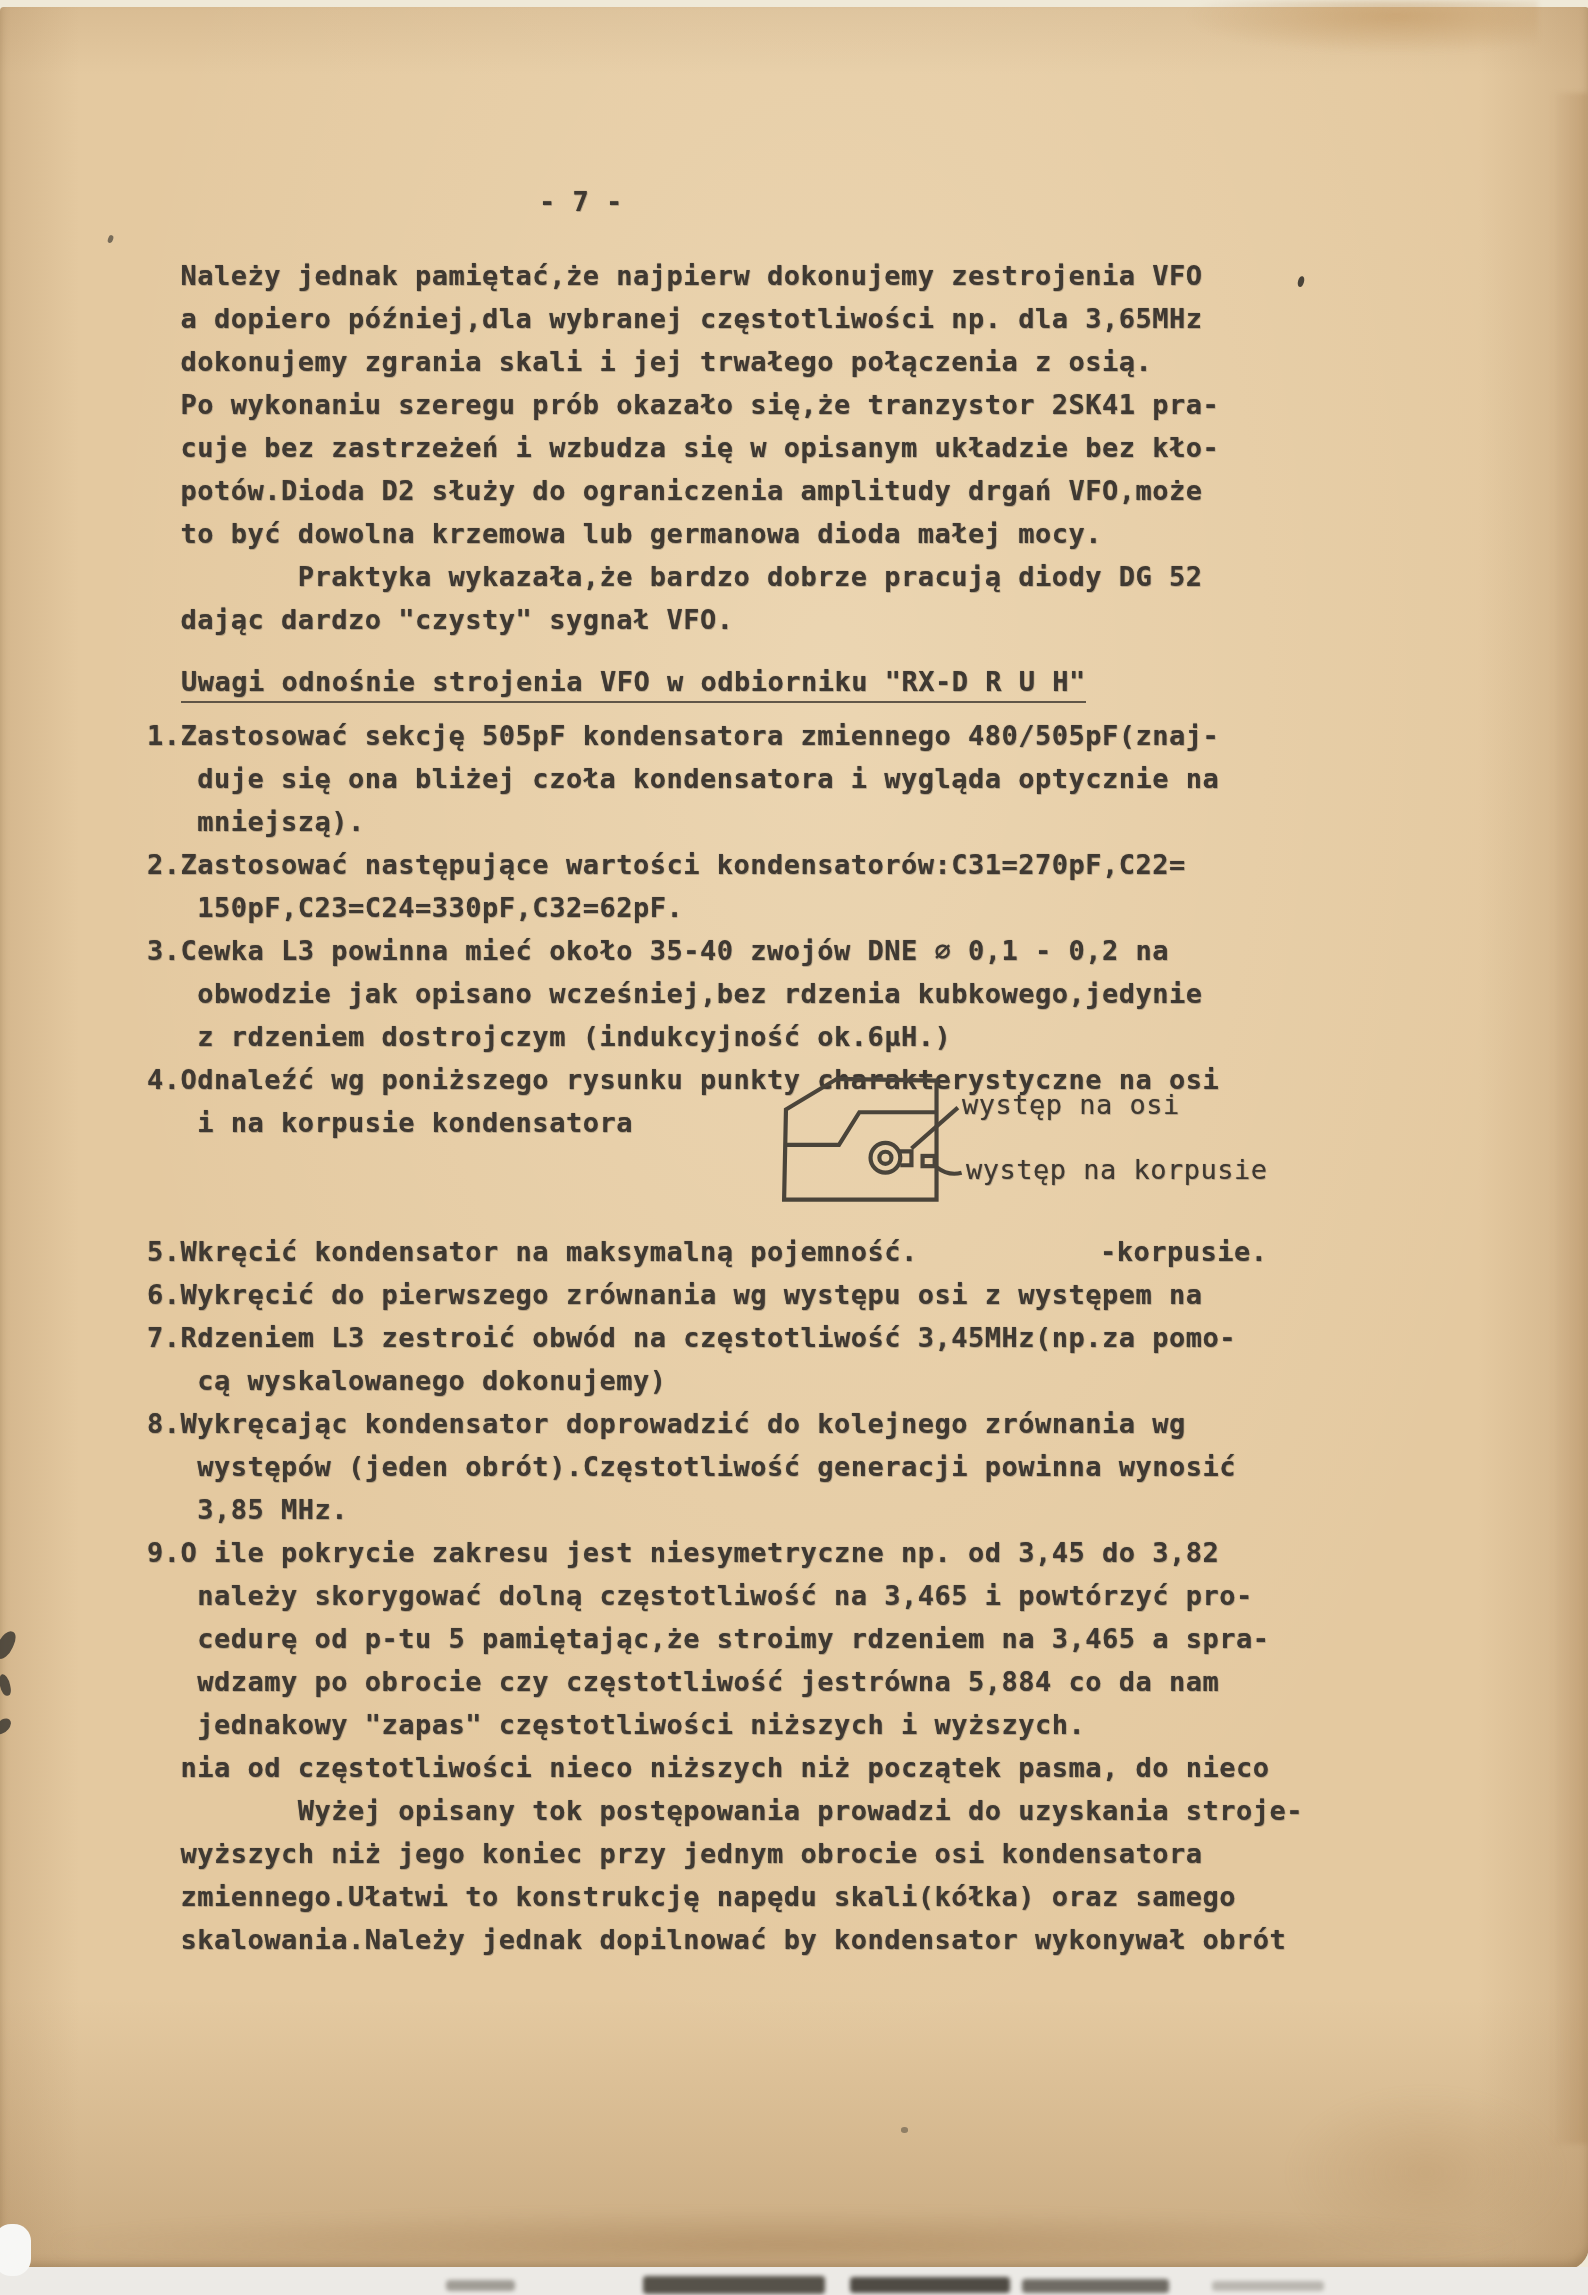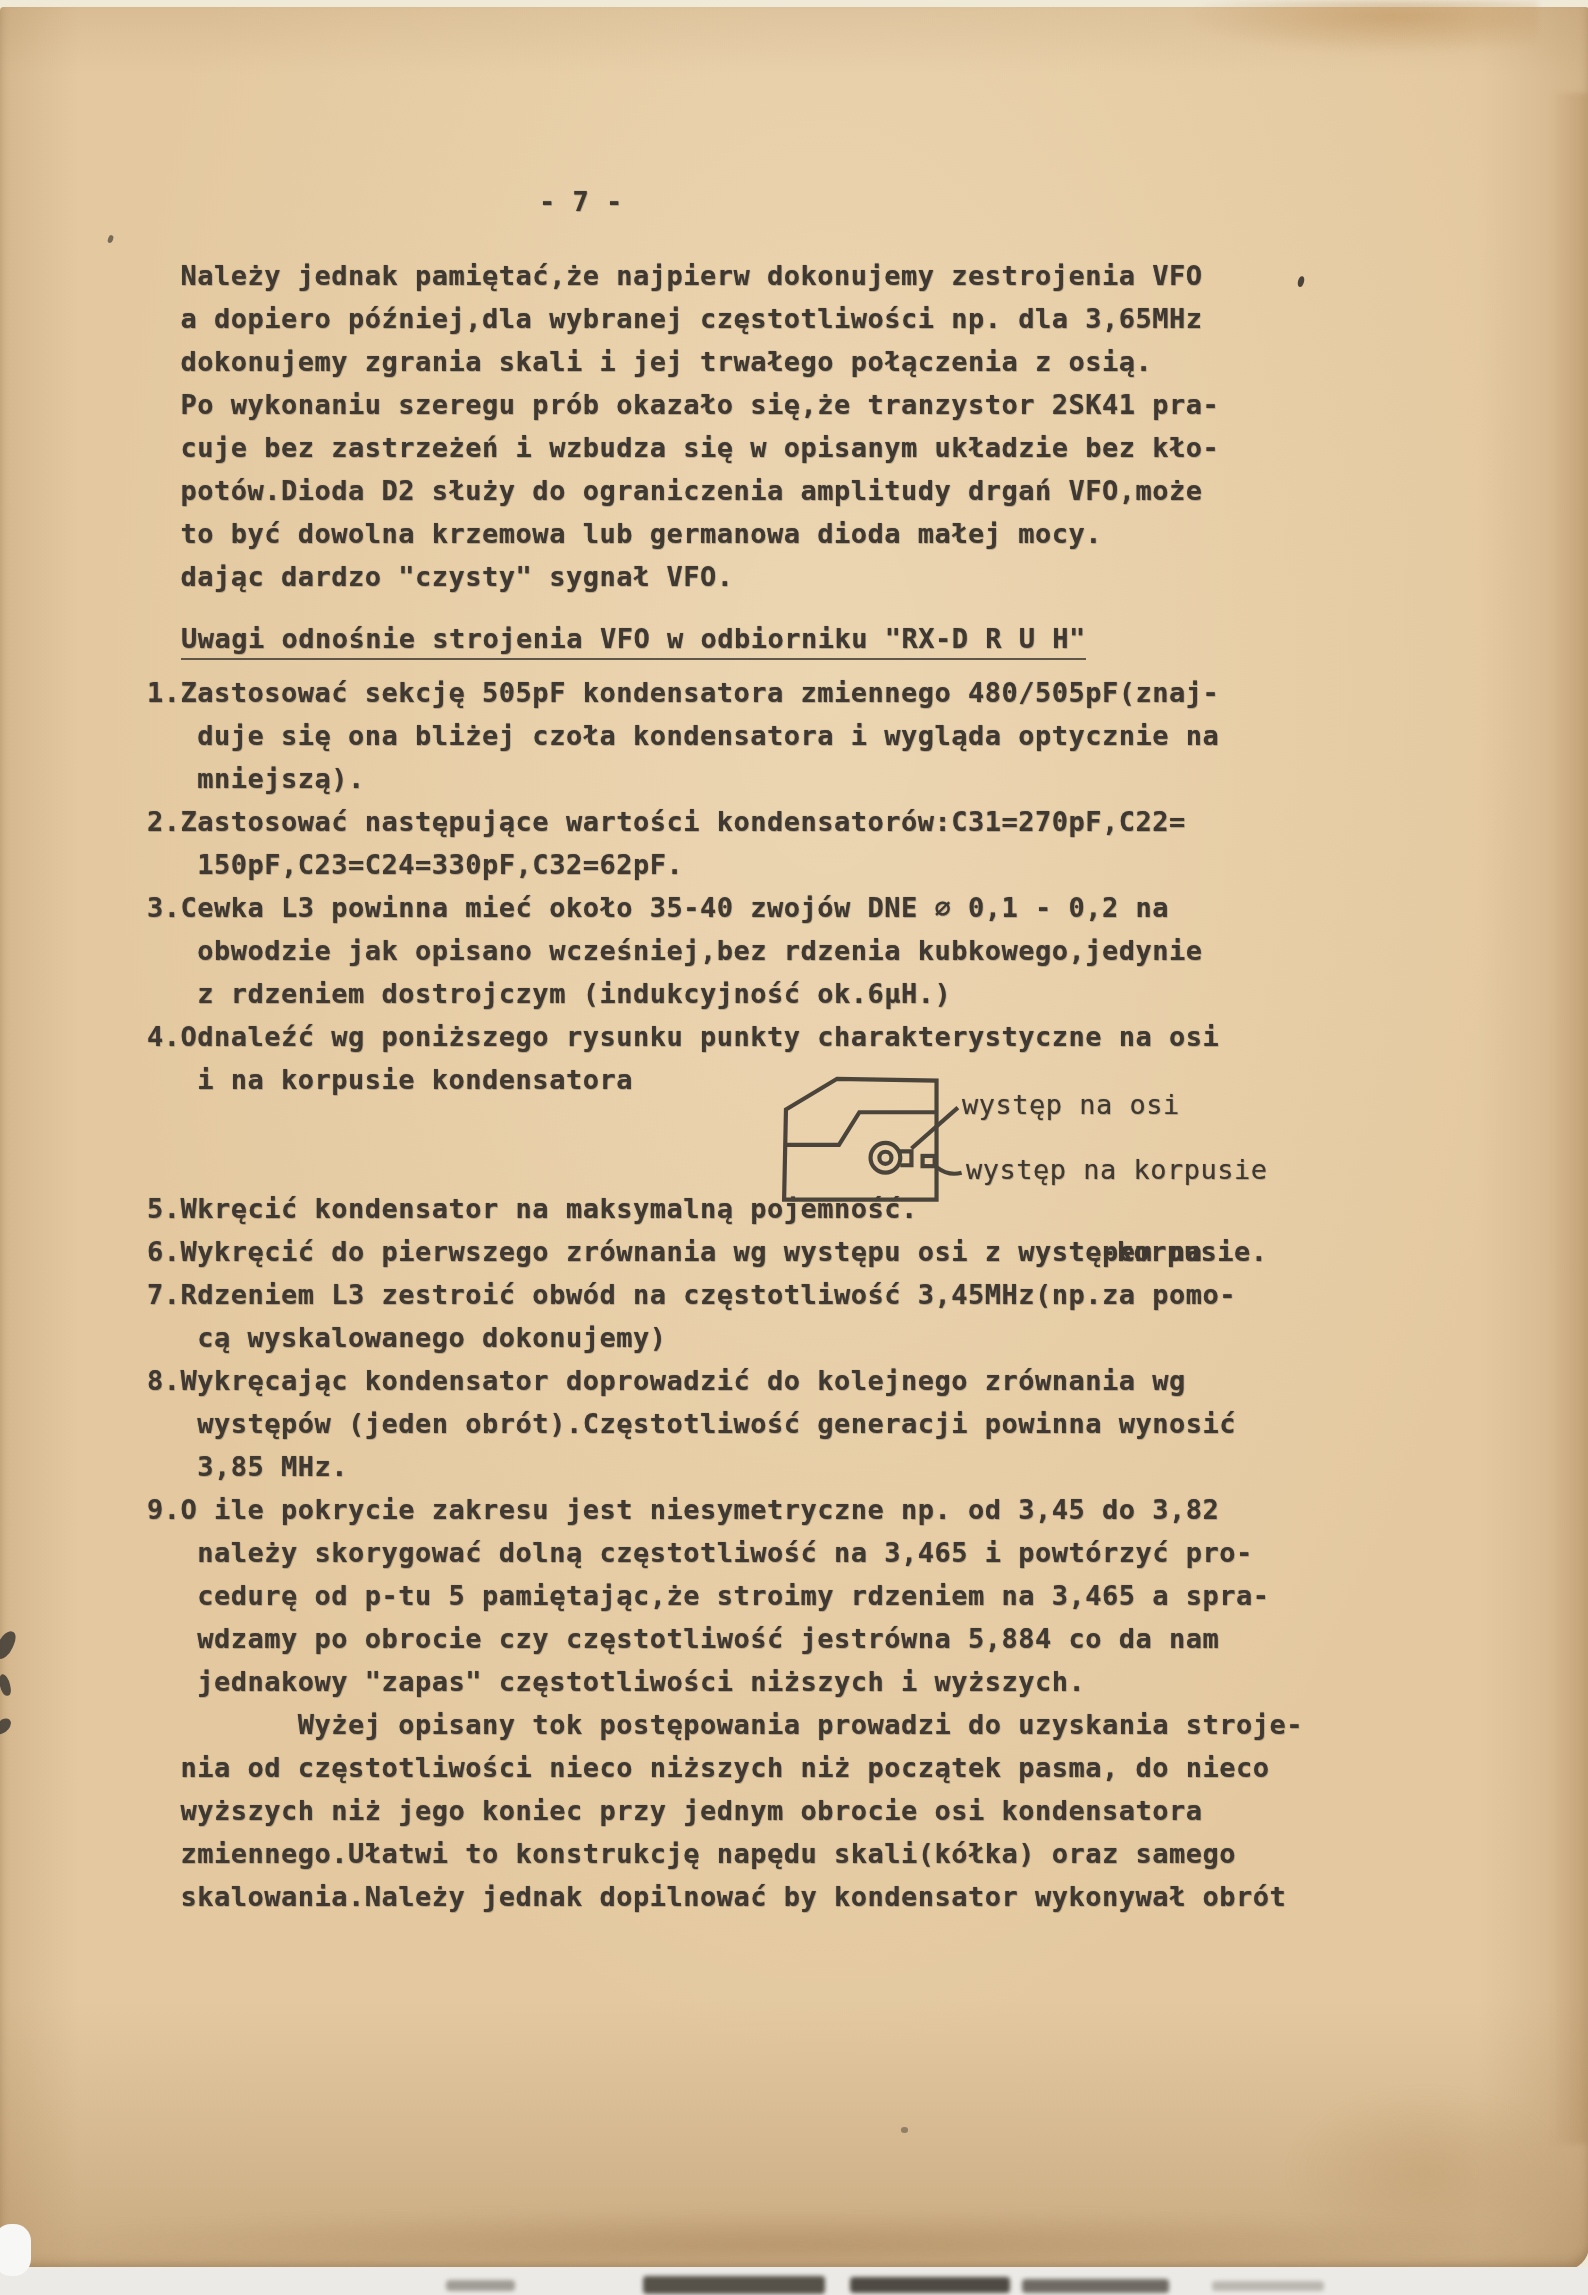--- a/index.html
+++ b/index.html
@@ -81,20 +81,21 @@
 
 <div class="doc ink">
   <div>
       <div class="tline">  Należy jednak pamiętać,że najpierw dokonujemy zestrojenia VFO</div>
       <div class="tline">  a dopiero później,dla wybranej częstotliwości np. dla 3,65MHz</div>
       <div class="tline">  dokonujemy zgrania skali i jej trwałego połączenia z osią.</div>
       <div class="tline">  Po wykonaniu szeregu prób okazało się,że tranzystor 2SK41 pra-</div>
       <div class="tline">  cuje bez zastrzeżeń i wzbudza się w opisanym układzie bez kło-</div>
       <div class="tline">  potów.Dioda D2 służy do ograniczenia amplitudy drgań VFO,może</div>
       <div class="tline">  to być dowolna krzemowa lub germanowa dioda małej mocy.</div>
+      <div class="tline">         Praktyka wykazała,że bardzo dobrze pracują diody DG 52</div>
       <div class="tline">  dając dardzo "czysty" sygnał VFO.</div>
     </div>
   <div class="heading-line"><span class="hu">Uwagi odnośnie strojenia VFO w odbiorniku "RX-D R U H"</span></div>
   <div>
       <div class="tline">1.Zastosować sekcję 505pF kondensatora zmiennego 480/505pF(znaj-</div>
       <div class="tline">   duje się ona bliżej czoła kondensatora i wygląda optycznie na</div>
       <div class="tline">   mniejszą).</div>
       <div class="tline">2.Zastosować następujące wartości kondensatorów:C31=270pF,C22=</div>
       <div class="tline">   150pF,C23=C24=330pF,C32=62pF.</div>
       <div class="tline">3.Cewka L3 powinna mieć około 35-40 zwojów DNE ∅ 0,1 - 0,2 na</div>
@@ -109,22 +110,22 @@
       <div class="tline">7.Rdzeniem L3 zestroić obwód na częstotliwość 3,45MHz(np.za pomo-</div>
       <div class="tline">   cą wyskalowanego dokonujemy)</div>
       <div class="tline">8.Wykręcając kondensator doprowadzić do kolejnego zrównania wg</div>
       <div class="tline">   występów (jeden obrót).Częstotliwość generacji powinna wynosić</div>
       <div class="tline">   3,85 MHz.</div>
       <div class="tline">9.O ile pokrycie zakresu jest niesymetryczne np. od 3,45 do 3,82</div>
       <div class="tline">   należy skorygować dolną częstotliwość na 3,465 i powtórzyć pro-</div>
       <div class="tline">   cedurę od p-tu 5 pamiętając,że stroimy rdzeniem na 3,465 a spra-</div>
       <div class="tline">   wdzamy po obrocie czy częstotliwość jestrówna 5,884 co da nam</div>
       <div class="tline">   jednakowy "zapas" częstotliwości niższych i wyższych.</div>
+      <div class="tline">  nia od częstotliwości nieco niższych niż początek pasma, do nieco</div>
       <div class="tline">         Wyżej opisany tok postępowania prowadzi do uzyskania stroje-</div>
-      <div class="tline">  nia od częstotliwości nieco niższych niż początek pasma, do nieco</div>
       <div class="tline">  wyższych niż jego koniec przy jednym obrocie osi kondensatora</div>
       <div class="tline">  zmiennego.Ułatwi to konstrukcję napędu skali(kółka) oraz samego</div>
       <div class="tline">  skalowania.Należy jednak dopilnować by kondensator wykonywał obrót</div>
     </div>
 </div>
 
 <div class="margin-note ink">-korpusie.</div>
 
 <svg class="figure" viewBox="0 0 300 170" xmlns="http://www.w3.org/2000/svg">
   <path d="M 23 50 L 78 17 L 185 19 L 185 147 L 21 147 Z"></path>

